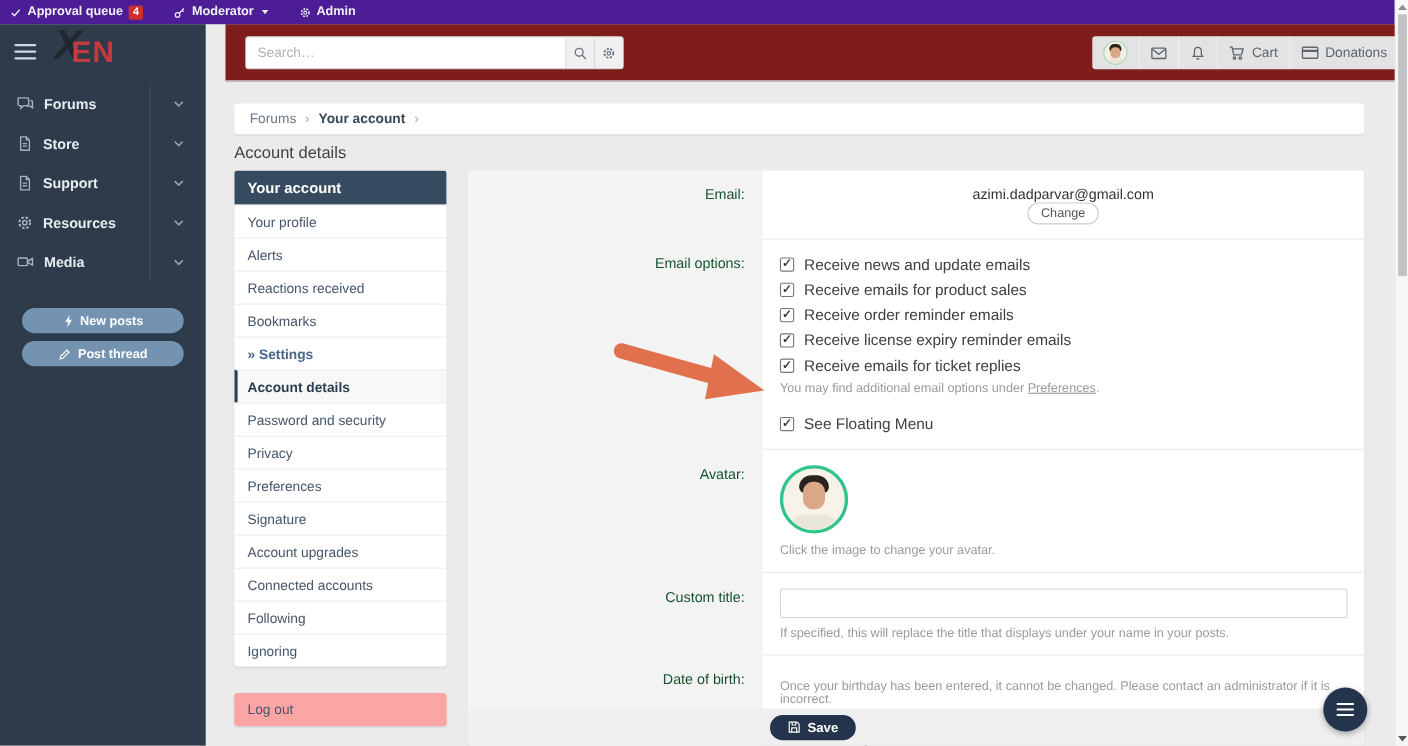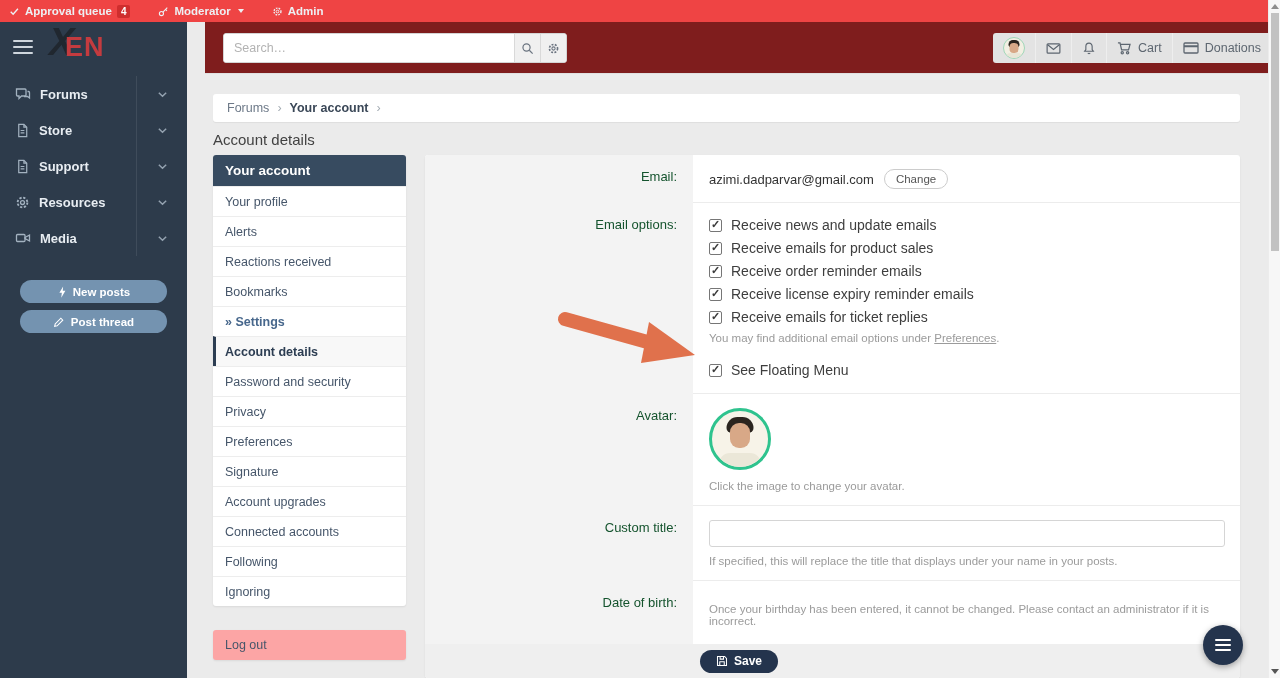--- a/index.html
+++ b/index.html
@@ -1,21 +1,21 @@
 <!DOCTYPE html>
 <html><head>
 <meta charset="utf-8">
 <style>
   * { margin:0; padding:0; box-sizing:border-box; }
   html,body { width:1280px; height:678px; overflow:hidden; }
   body { font-family:"Liberation Sans", sans-serif; background:#ebebeb; position:relative; }
   svg { display:block; }
 
   
-  .admin-bar { position:absolute; left:0; top:0; width:1268px; height:22px; background:#ef4444;
+  .admin-bar { position:absolute; left:0; top:0; width:1268px; height:22px; background:#4c1d95;
     display:flex; align-items:center; gap:28px; padding-left:9px; z-index:30; }
   .ab-item { display:flex; align-items:center; gap:5px; color:#edf0f3; font-size:11.5px; font-weight:bold; cursor:pointer; }
   .ab-badge { background:#cf2e2e; color:#fff; font-size:10px; font-weight:bold; padding:1px 4px; border-radius:2px; line-height:11px; }
   .ab-caret { width:0; height:0; border-left:3.5px solid transparent; border-right:3.5px solid transparent; border-top:4px solid #edf0f3; margin-left:2px; }
 
   
   .sidebar { position:absolute; left:0; top:22px; width:187px; bottom:0; background:#2d3b4b; z-index:25; }
   .side-logo-row { height:50px; display:flex; align-items:center; padding-left:13px; }
   .hamburger { cursor:pointer; margin-right:16px; }
   .hamburger span { display:block; width:20px; height:2px; background:#cfd6dd; margin:4px 0; border-radius:1px; }
@@ -68,21 +68,21 @@
     box-shadow:0 1px 2px rgba(0,0,0,0.08); padding:8px 12px; font-size:12.5px; color:#46566a; cursor:pointer; }
 
   
   .form-panel { position:absolute; left:238px; top:81px; width:815px; height:523px; background:#fff; border-radius:3px;
     box-shadow:0 1px 2px rgba(0,0,0,0.08); overflow:hidden; }
   .form-panel::before { content:""; position:absolute; left:0; top:0; width:268px; height:100%; background:#f3f3f3; }
   .frow { position:relative; display:flex; }
   .flabel { width:268px; flex-shrink:0; text-align:right; padding:14px 16px 0 0; font-size:13px; color:#14532d; z-index:1; }
   .fctrl { flex:1; padding:14px 16px 13px 16px; z-index:1; border-bottom:1px solid #ececec; }
   .frow:last-child .fctrl { border-bottom:none; }
-  .email-line { display:flex; align-items:center; gap:10px; font-size:13px; color:#333; }
+  .email-line { display:flex; align-items:center; font-size:13px; color:#333;flex-direction:column; }
   .change-pill { border:1px solid #ccc; border-radius:12px; padding:3px 11px; font-size:11.5px; color:#555; background:#fff; cursor:pointer; font-family:inherit; }
   .cbline { display:flex; align-items:center; gap:9px; margin-bottom:7px; font-size:14px; color:#3e3e3e; cursor:pointer; }
   .cb { width:13px; height:13px; border:1px solid #767676; border-radius:2px; position:relative; background:#fff; flex-shrink:0; }
   .cb.checked::after { content:"✓"; position:absolute; left:1px; top:-2px; font-size:11px; color:#3c3c3c; font-weight:bold; }
   .hint { font-size:11.5px; color:#9b9b9b; }
   .hint-link { text-decoration:underline; cursor:pointer; }
   .floating-line { margin-top:18px; margin-bottom:2px; }
   .avatar-wrap { width:62px; height:62px; border-radius:50%; border:3px solid #2fc38e; background:#f7f3e8; position:relative; overflow:hidden; cursor:pointer; }
   .p-hair { position:absolute; left:50%; transform:translateX(-50%); top:6px; width:27px; height:16px; background:#2b241e; border-radius:13px 13px 6px 6px; }
   .p-face { position:absolute; left:50%; transform:translateX(-50%); top:12px; width:20px; height:25px; background:#d8a887; border-radius:9px; }

